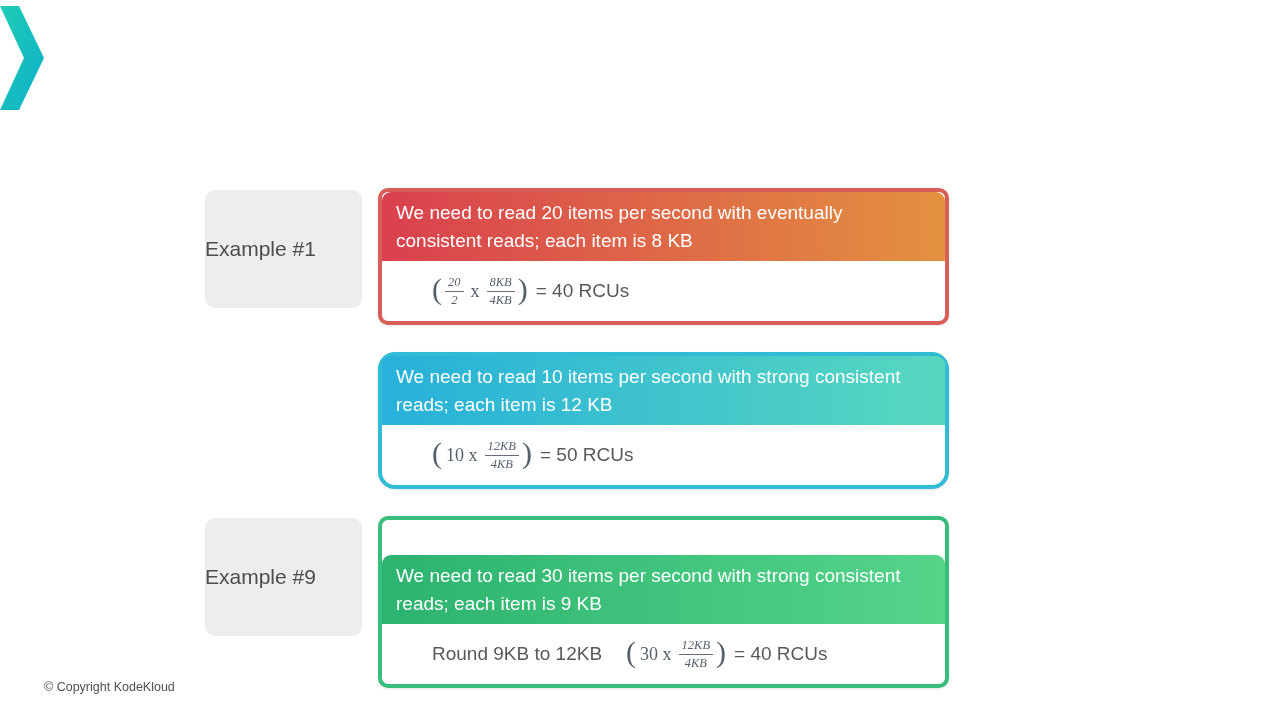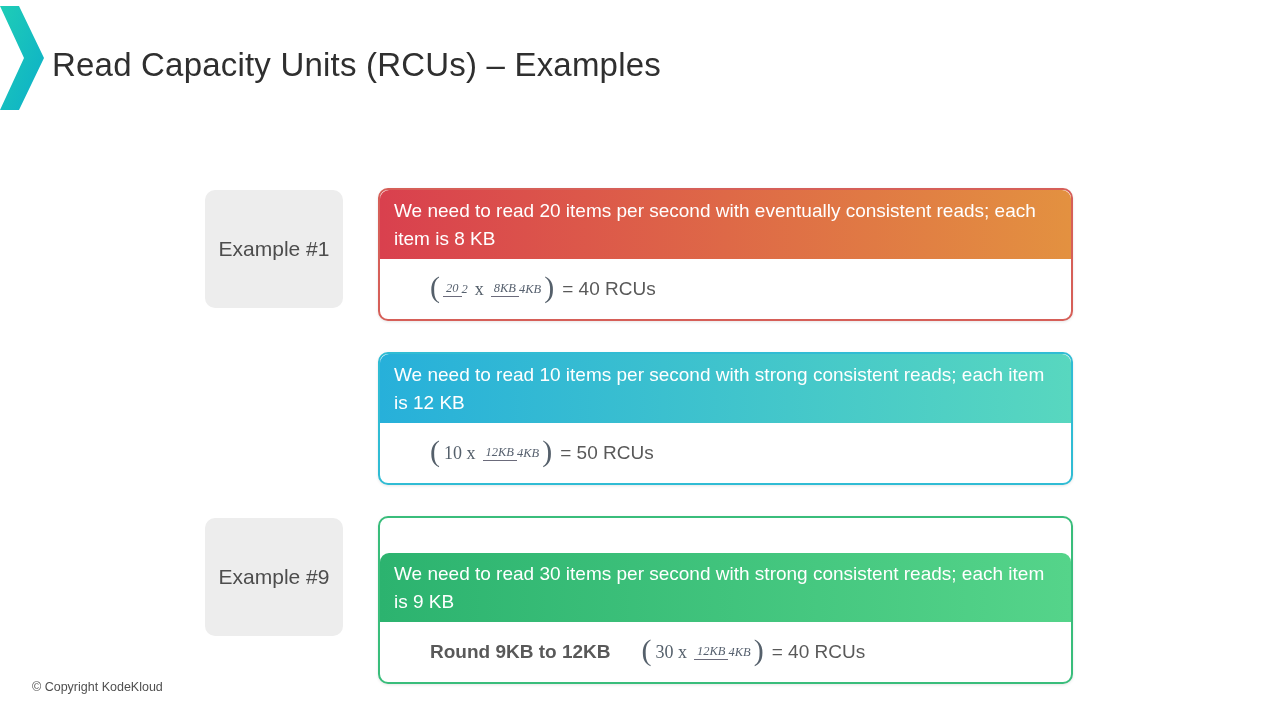--- a/index.html
+++ b/index.html
@@ -10,27 +10,27 @@
   
   #accent{position:absolute;left:0;top:0;}
   
   .slide-title{
     position:absolute;left:52px;top:46px;font-size:33px;font-weight:500;
     color:#2f2f2f;letter-spacing:0.2px;
   }
   
   .row{position:absolute;left:0;width:1280px;height:122px;}
   .label-box{
-    position:absolute;left:205px;top:2px;width:138px;height:118px;
-    background:#ededed;border-radius:10px;display:flex;align-items:center;justify-content:center;
+    position:absolute;left:205px;top:2px;width:157px;height:118px;
+    background:#ededed;border-radius:10px;display:flex;align-items:center;justify-content:flex-start;
   }
   .label-box span{font-size:21px;color:#4d4d4d;}
   .card{
-    position:absolute;left:378px;top:0;width:695px;
-    border:2px solid #8b5cf6;border-radius:10px;background:#ffffff;
+    position:absolute;left:378px;top:0;width:571px;
+    border:4px solid #8b5cf6;border-radius:10px;background:#ffffff;
     box-shadow:0 1px 3px rgba(0,0,0,0.10);box-sizing:border-box;
   }
   .card-header{
     border-radius:9px 9px 0 0;padding:7px 14px 6px 14px;min-height:45px;
     color:#ffffff;font-size:19px;line-height:28px;font-weight:500;
   }
   .card-body{
     height:60px;display:flex;align-items:center;padding-left:50px;
     font-size:19px;color:#595959;
   }
@@ -38,49 +38,48 @@
   .math{display:inline-flex;align-items:center;}
   .paren{
     font-family:"Liberation Serif","DejaVu Serif",serif;font-size:30px;font-weight:300;
     color:#55606b;line-height:1;position:relative;top:-2px;
   }
   .lead,.op{
     font-family:"Liberation Serif","DejaVu Serif",serif;font-size:18px;color:#55606b;
     margin:0 4px;
   }
   .frac{
-    display:inline-flex;flex-direction:row;align-items:center;vertical-align:middle;
+    display:inline-flex;flex-direction:column;align-items:center;vertical-align:middle;
     font-family:"Liberation Serif","DejaVu Serif",serif;font-style:italic;
     font-size:12.5px;line-height:1.15;color:#56606e;margin:0 3px;
   }
   .frac .num{border-bottom:1px solid #6b6b7b;padding:0 3px 1px 3px;}
   .frac .den{padding-top:1px;}
   .result{margin-left:8px;color:#595959;}
-  .note{margin-right:31px;color:#595959;font-weight:bold;}
+  .note{margin-right:24px;color:#595959;}
   
   .footer{
-    position:absolute;left:32px;top:680px;font-size:12.5px;color:#4f4f4f;
+    position:absolute;left:44px;top:680px;font-size:12.5px;color:#4f4f4f;
   }
 </style>
 </head>
 <body>
 
 <div id="slide">
 
   <svg id="accent" width="46" height="116" viewBox="0 0 46 116">
     <defs>
       <linearGradient id="chev" x1="0" y1="0" x2="1" y2="1">
         <stop offset="0" stop-color="#1fcdb6"></stop>
         <stop offset="1" stop-color="#0cafc9"></stop>
       </linearGradient>
     </defs>
     <polygon points="0,6 19,6 44,58 19,110 0,110 24,58" fill="url(#chev)"></polygon>
   </svg>
 
-  <div class="slide-title">Read Capacity Units (RCUs) – Examples</div>
 
   <div class="row" style="top:188px">
     <div class="label-box">
       <span>Example #1</span>
     </div>
     <div class="card" style="border-color: rgb(214, 95, 88);">
       <div class="card-header" style="background: linear-gradient(90deg, rgb(217, 64, 78), rgb(227, 145, 64));">
         <span>We need to read 20 items per second with eventually consistent reads; each item is 8 KB</span>
       </div>
       <div class="card-body">
@@ -96,21 +95,21 @@
               <span class="den">4KB</span>
             </span>
           <span class="paren">)</span>
         </span>
         <span class="result">= 40 RCUs</span>
       </div>
     </div>
   </div>
 
   <div class="row" style="top:352px">
-    <div class="card" style="border-color: rgb(48, 188, 212);">
+    <div class="card" style="border-color: rgb(48, 188, 212); border-radius: 17px;">
       <div class="card-header" style="background: linear-gradient(90deg, rgb(39, 176, 218), rgb(88, 215, 191));">
         <span>We need to read 10 items per second with strong consistent reads; each item is 12 KB</span>
       </div>
       <div class="card-body">
         <span class="math">
           <span class="paren">(</span>
           <span class="lead">10 x</span>
           <span class="frac">
               <span class="num">12KB</span>
               <span class="den">4KB</span>

